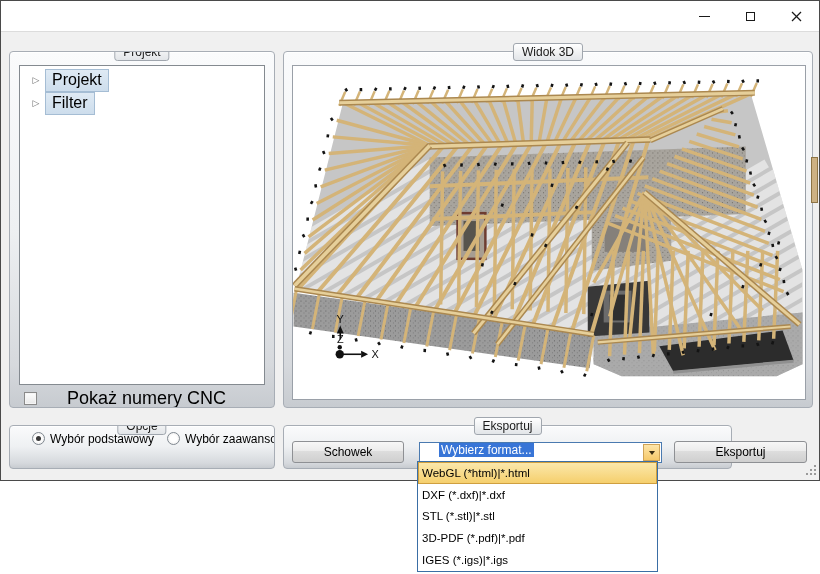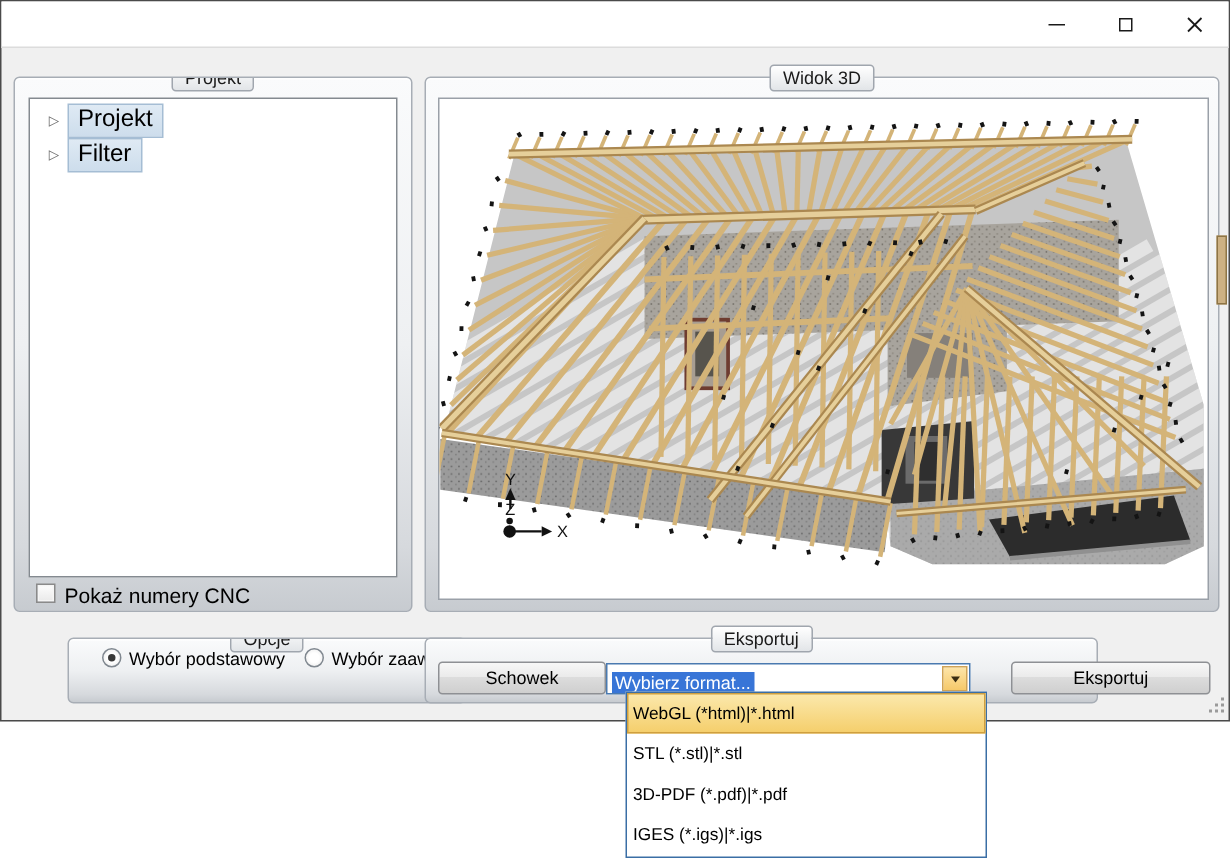--- a/index.html
+++ b/index.html
@@ -16,51 +16,51 @@
 
   
   .groupbox{position:absolute;border:1px solid #a7adb5;border-radius:4px;
     background:linear-gradient(180deg,#fafbfc 0%,#eef0f2 50%,#d6d9dd 88%,#c7cbd0 100%);
     box-shadow:inset 0 1px 0 #ffffff;}
   .gb-label{position:absolute;top:-9px;left:50%;transform:translateX(-50%);
     border:1px solid #a0a6ae;border-radius:3px;background:linear-gradient(#ffffff,#e2e5e8);
     padding:1px 8px;font-size:12px;color:#1a1a1a;white-space:nowrap;z-index:3;}
   #gb-wybierz{left:8px;top:50px;width:266px;height:357px;overflow:hidden;}
   #gb-widok{left:282px;top:50px;width:530px;height:357px;}
-  #gb-opcje{left:8px;top:424px;width:266px;height:44px;overflow:hidden;margin-left:36px;}
+  #gb-opcje{left:8px;top:424px;width:266px;height:44px;overflow:hidden;}
   #gb-eksport{left:282px;top:424px;width:449px;height:44px;}
 
   
   .treeview{position:absolute;left:9px;top:13px;width:246px;height:320px;background:#fff;border:1px solid #848a90;}
   .tree-item{position:absolute;left:0;width:100%;height:22px;display:flex;align-items:center;}
   .tree-tri{width:18px;text-align:center;font-size:9px;color:#6e6e6e;margin-left:7px;}
   .tree-label{font-size:16px;color:#000;padding:1px 6px 2px 6px;border:1px solid #a5bdd4;
     background:linear-gradient(#dfeaf4,#cdddec);}
   
-  .cnc-row{position:absolute;left:9px;top:337px;width:246px;height:18px;display:flex;font-size:14px;color:#000;}
+  .cnc-row{position:absolute;left:9px;top:337px;width:246px;height:18px;display:flex;align-items:center;font-size:18px;color:#000;gap:24px;}
   .checkbox{width:13px;height:13px;border:1px solid #8a8a8a;background:linear-gradient(#fdfdfd,#e9e9e9);margin:0 6px 0 5px;box-shadow:inset 0 0 0 1px #f5f5f5;}
 
   
   .radio-row{position:absolute;left:0px;top:4px;width:100%;height:17px;display:flex;align-items:center;white-space:nowrap;}
   .radio-opt{display:flex;align-items:center;font-size:12px;color:#000;}
   .radio{width:13px;height:13px;border:1px solid #808890;border-radius:50%;background:radial-gradient(#ffffff 40%,#e7e7e7);margin-right:5px;position:relative;}
   .radio.checked::after{content:"";position:absolute;left:3px;top:3px;width:5px;height:5px;border-radius:50%;background:#383838;}
   .r1{margin-left:22px;} .r2{margin-left:13px;}
 
   
   .canvas3d{position:absolute;left:8px;top:13px;width:514px;height:335px;background:#fff;border:1px solid #9aa0a8;}
   .canvas3d svg{display:block;}
 
   
   .btn{position:absolute;height:22px;border:1px solid #8e9094;border-radius:3px;color:#000;font-size:12px;
     background:linear-gradient(#f7f7f7 0%,#ebebeb 45%,#dddddd 46%,#cfcfcf 100%);
     display:flex;align-items:center;justify-content:center;padding:0;}
   #btn-schowek{left:8px;top:15px;width:112px;}
   #btn-eksportuj{left:390px;top:15px;width:133px;}
-  .combo{position:absolute;left:120px;top:16px;width:243px;height:21px;background:#fff;border:1px solid #4a7ab0;display:flex;align-items:flex-end;}
+  .combo{position:absolute;left:135px;top:16px;width:243px;height:21px;background:#fff;border:1px solid #4a7ab0;display:flex;align-items:flex-start;padding-left:16px;}
   .combo-text{margin-left:3px;font-size:12px;color:#fff;background:#3875d7;padding:0 2px;white-space:nowrap;}
   .combo-arrow-btn{position:absolute;right:1px;top:1px;bottom:1px;width:17px;
     background:linear-gradient(#fde5a9,#f6c96a);border:1px solid #cfa356;display:flex;align-items:center;justify-content:center;}
   .arrow-down{width:0;height:0;border-left:3.5px solid transparent;border-right:3.5px solid transparent;border-top:4px solid #3a2d12;}
 
   
   .dropdown{position:absolute;left:417px;top:461px;width:241px;height:111px;background:#fff;border:1px solid #3a6ea5;
     display:flex;flex-direction:column;z-index:10;}
   .dd-item{flex:1;display:flex;align-items:center;font-size:11.5px;color:#000;padding-left:4px;white-space:nowrap;}
   .dd-item.selected{background:linear-gradient(#fbe9ae,#f5ce6a);box-shadow:inset 0 0 0 1px #cf9f3f;}
@@ -499,17 +499,18 @@
       <i style="right:8px;top:8px;"></i>
         <i style="right:4px;top:8px;"></i>
         <i style="right:0;top:8px;"></i>
     </div>
   </div>
 
   <div class="artifact"></div>
 
   <div class="dropdown" id="dd">
       <div class="dd-item selected">WebGL (*html)|*.html</div>
+      <div class="dd-item">DXF (*.dxf)|*.dxf</div>
       <div class="dd-item">STL (*.stl)|*.stl</div>
       <div class="dd-item">3D-PDF (*.pdf)|*.pdf</div>
       <div class="dd-item">IGES (*.igs)|*.igs</div>
     </div>
 </div>
 
 </body></html>

